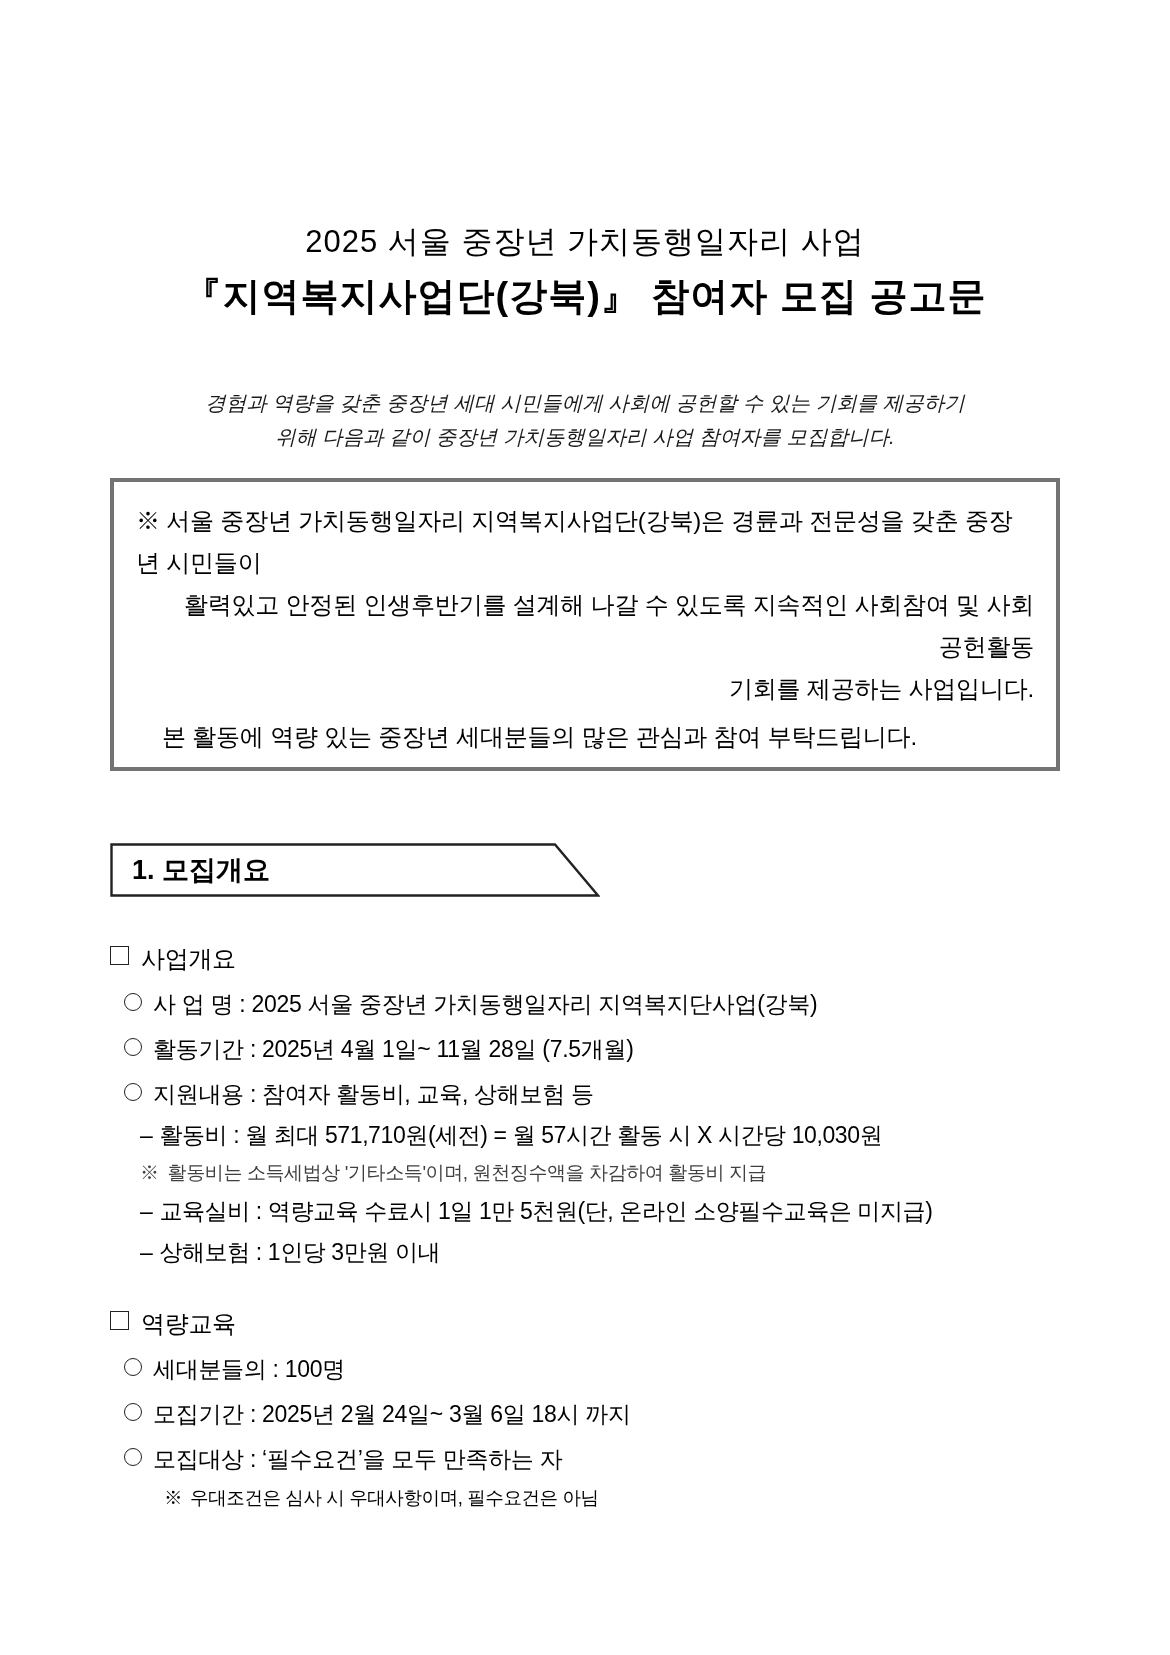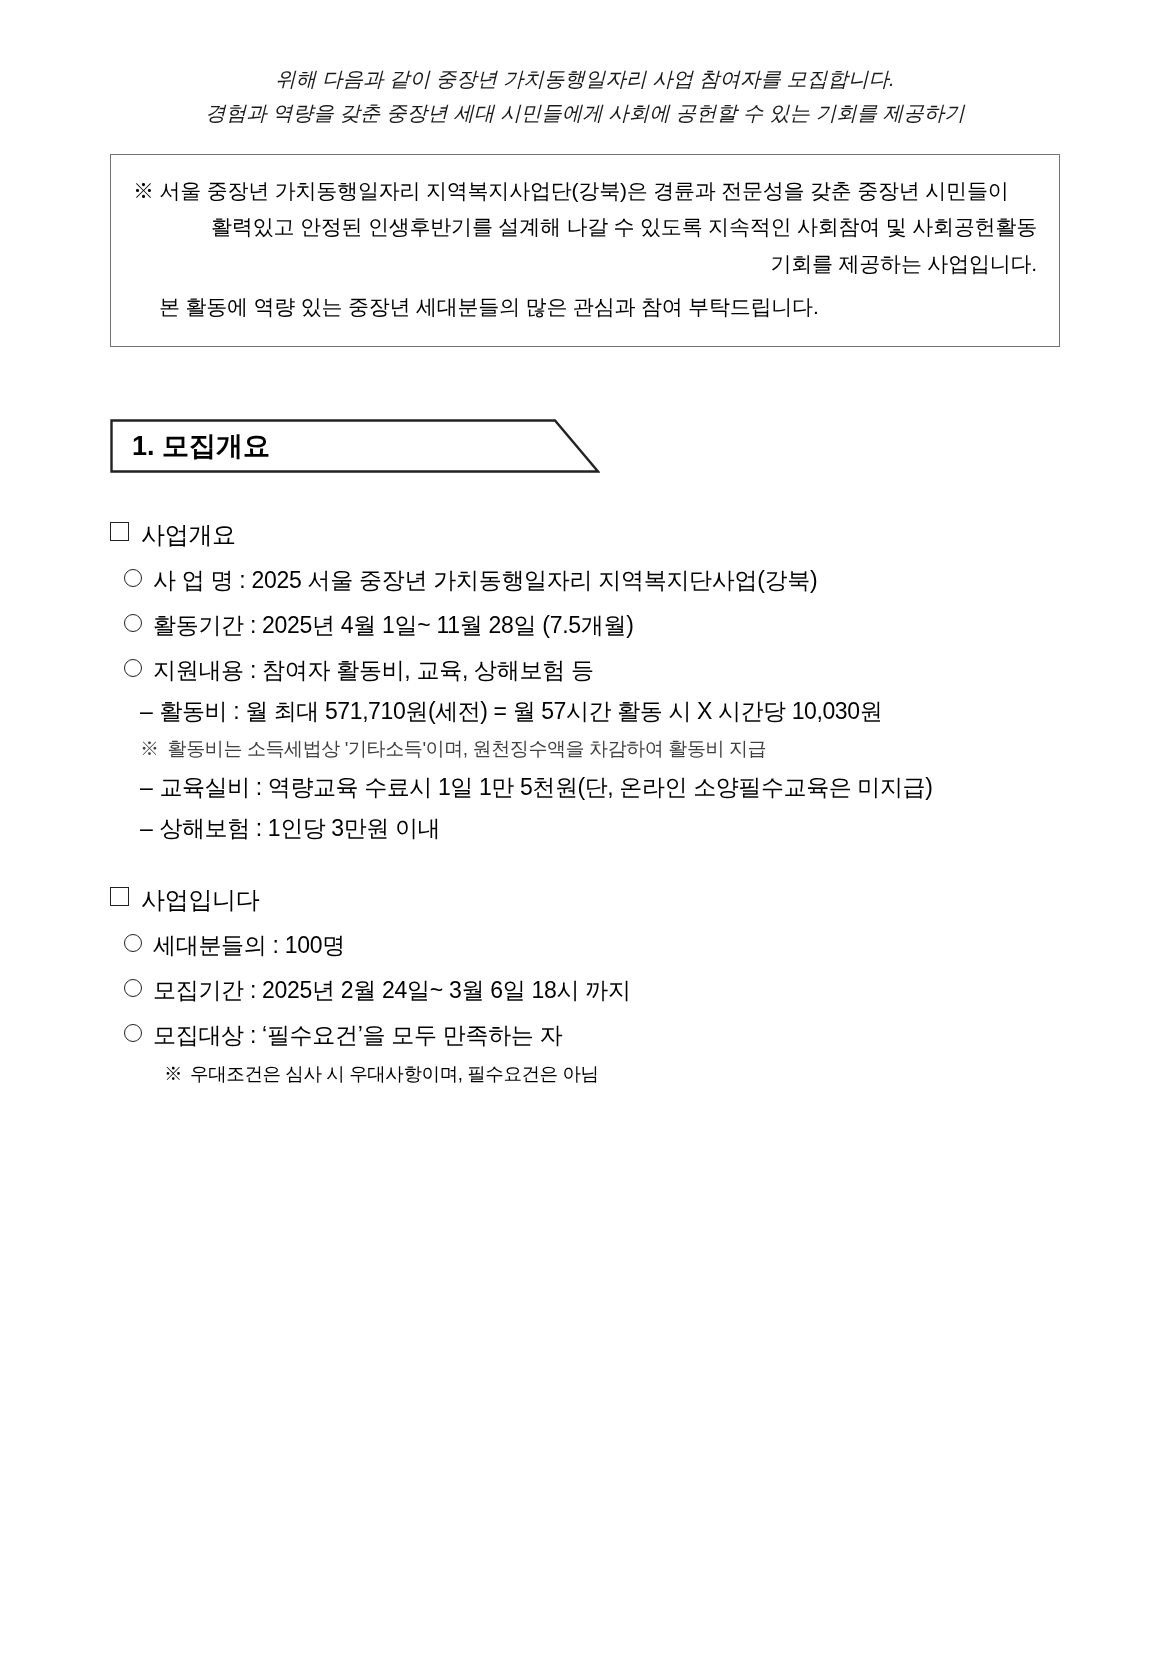--- a/index.html
+++ b/index.html
@@ -47,23 +47,23 @@
     text-align: center;
     font-style: italic;
     font-size: 20.5px;
     line-height: 1.65;
     color: #1a1a1a;
   }
 
   
   .note-box {
     margin-top: 24px;
-    border: 1px solid #737373;
-    padding: 18px 22px 20px 22px;
-    font-size: 21px;
+    border: 4px solid #737373;
+    padding: 18px 22px 9px 22px;
+    font-size: 24px;
     line-height: 1.75;
     letter-spacing: -0.2px;
   }
   .note-box p {
     margin: 0;
   }
   .note-indent {
     display: block;
     text-indent: 0;
     padding-left: 26px;
@@ -162,24 +162,28 @@
   }
   .group-gap {
     margin-top: 40px;
   }
 </style>
 </head>
 <body>
 
 <div class="page">
 
+  <div class="title-block">
+    <div class="title-line1">2025 서울 중장년 가치동행일자리 사업</div>
+    <div class="title-line2">『지역복지사업단(강북)』 참여자 모집 공고문</div>
+  </div>
 
   <div class="intro">
+    <div>경험과 역량을 갖춘 중장년 세대 시민들에게 사회에 공헌할 수 있는 기회를 제공하기</div>
     <div>위해 다음과 같이 중장년 가치동행일자리 사업 참여자를 모집합니다.</div>
-    <div>경험과 역량을 갖춘 중장년 세대 시민들에게 사회에 공헌할 수 있는 기회를 제공하기</div>
   </div>
 
   <div class="note-box">
     <p class="note-first">※ 서울 중장년 가치동행일자리 지역복지사업단(강북)은 경륜과 전문성을 갖춘 중장년 시민들이</p>
     <p class="note-indent">활력있고 안정된 인생후반기를 설계해 나갈 수 있도록 지속적인 사회참여 및 사회공헌활동</p>
     <p class="note-indent">기회를 제공하는 사업입니다.</p>
     <p class="note-last">본 활동에 역량 있는 중장년 세대분들의 많은 관심과 참여 부탁드립니다.</p>
   </div>
 
   <div class="section-banner-wrap">
@@ -216,21 +220,21 @@
     </div>
 
     <div class="dash-item">
       <span class="dash">–</span><span>교육실비 : 역량교육 수료시 1일 1만 5천원(단, 온라인 소양필수교육은 미지급)</span>
     </div>
     <div class="dash-item">
       <span class="dash">–</span><span>상해보험 : 1인당 3만원 이내</span>
     </div>
 
     <div class="h-item group-gap">
-      <span class="box-mark"></span><span>사업입니다</span>
+      <span class="box-mark"></span><span>역량교육</span>
     </div>
 
     <div class="o-item">
       <span class="circ"></span><span>세대분들의 :  100명</span>
     </div>
     <div class="o-item">
       <span class="circ"></span><span>모집기간 :  2025년 2월 24일~ 3월 6일 18시 까지</span>
     </div>
     <div class="o-item">
       <span class="circ"></span><span>모집대상 :  ‘필수요건’을 모두 만족하는 자</span>

